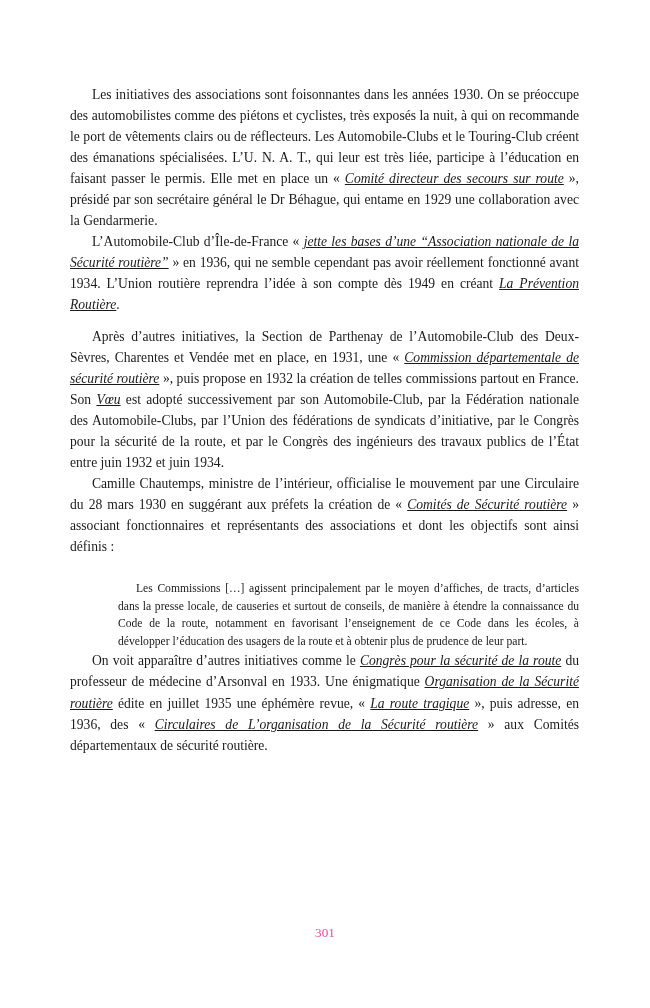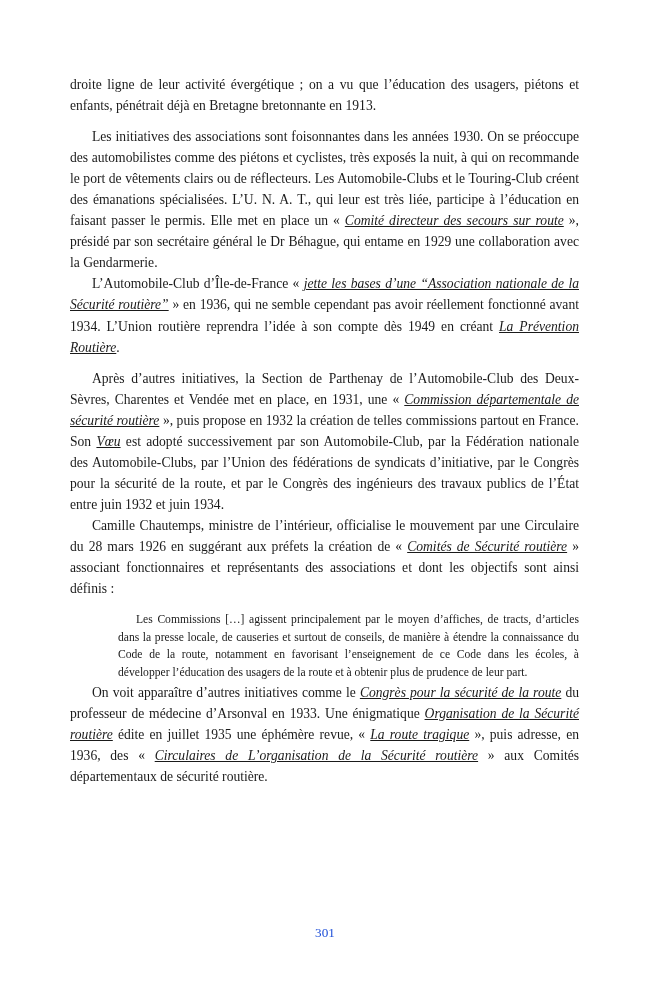--- a/index.html
+++ b/index.html
@@ -38,21 +38,21 @@
     hyphens: manual;
     -webkit-hyphens: manual;
   }
   p.para.indent {
     text-indent: 22px;
   }
   p.para.gap-before {
     margin-top: 10px;
   }
   blockquote.quote {
-    margin: 12px 0 0 0;
+    margin: 23px 0 0 0;
     padding: 0;
     width: 461px;
     margin-left: 48px;
     font-size: 11.6px;
     line-height: 17.6px;
     text-align: justify;
     text-indent: 18px;
     hyphens: manual;
     -webkit-hyphens: manual;
   }
@@ -68,40 +68,39 @@
     text-decoration: underline;
   }
   .page-number {
     position: absolute;
     left: 0;
     top: 925px;
     width: 650px;
     text-align: center;
     font-size: 13.2px;
     line-height: 16px;
-    color: #1d4ed8;
+    color: #ec4899;
   }
 </style>
 </head>
 <body>
 
 <div class="page">
 
   <div class="text-column">
 
-    <p class="para" id="p1"><span>droite ligne de leur activité évergétique ; on a vu que l’éducation des usagers, piétons et enfants, pénétrait déjà en Bretagne bretonnante en 1913.</span></p>
 
 
     <p class="para indent gap-before" id="p3"><span>Les initiatives des associations sont foisonnantes dans les années 1930. On se préoccupe des automobilistes comme des piétons et cyclistes, très exposés la nuit, à qui on recommande le port de vêtements clairs ou de réflecteurs. Les Automobile-Clubs et le Touring-Club créent des émanations spécialisées. L’U. N. A. T., qui leur est très liée, participe à l’éducation en faisant passer le permis. Elle met en place un « </span><i>Comité directeur des secours sur route</i><span> », présidé par son secrétaire général le Dr Béhague, qui entame en 1929 une collaboration avec la Gendarmerie.</span></p>
 
     <p class="para indent" id="p4"><span>L’Automobile-Club d’Île-de-France « </span><i>jette les bases d’une “Association nationale de la Sécurité routière”</i><span> » en 1936, qui ne semble cependant pas avoir réellement fonctionné avant 1934. L’Union routière reprendra l’idée à son compte dès 1949 en créant </span><i>La Prévention Routière</i><span>.</span></p>
 
     <p class="para indent gap-before" id="p5"><span>Après d’autres initiatives, la Section de Parthenay de l’Automobile-Club des Deux-Sèvres, Charentes et Vendée met en place, en 1931, une « </span><i>Commission départementale de sécurité routière</i><span> », puis propose en 1932 la création de telles commissions partout en France. Son </span><i>Vœu</i><span> est adopté successivement par son Automobile-Club, par la Fédération nationale des Automobile-Clubs, par l’Union des fédérations de syndicats d’initiative, par le Congrès pour la sécurité de la route, et par le Congrès des ingénieurs des travaux publics de l’État entre juin 1932 et juin 1934.</span></p>
 
-    <p class="para indent" id="p6"><span>Camille Chautemps, ministre de l’intérieur, officialise le mouvement par une Circulaire du 28 mars 1926 en suggérant aux préfets la création de « </span><i>Comités de Sécurité routière</i><span> » associant fonctionnaires et représentants des associations et dont les objectifs sont ainsi définis :</span></p>
+    <p class="para indent" id="p6"><span>Camille Chautemps, ministre de l’intérieur, officialise le mouvement par une Circulaire du 28 mars 1930 en suggérant aux préfets la création de « </span><i>Comités de Sécurité routière</i><span> » associant fonctionnaires et représentants des associations et dont les objectifs sont ainsi définis :</span></p>
 
     <blockquote class="quote">
       <p>Les Commissions […] agissent principalement par le moyen d’affiches, de tracts, d’articles dans la presse locale, de causeries et surtout de conseils, de manière à étendre la connaissance du Code de la route, notamment en favorisant l’enseignement de ce Code dans les écoles, à développer l’éducation des usagers de la route et à obtenir plus de prudence de leur part.</p>
     </blockquote>
 
     <p class="para indent after-quote" id="p7"><span>On voit apparaître d’autres initiatives comme le </span><i>Congrès pour la sécurité de la route</i><span> du professeur de médecine d’Arsonval en 1933. Une énigmatique </span><i>Organisation de la Sécurité routière</i><span> édite en juillet 1935 une éphémère revue, « </span><i>La route tragique</i><span> », puis adresse, en 1936, des « </span><i>Circulaires de L’organisation de la Sécurité routière</i><span> » aux Comités départementaux de sécurité routière.</span></p>
 
   </div>
 
   <div class="page-number">301</div>

